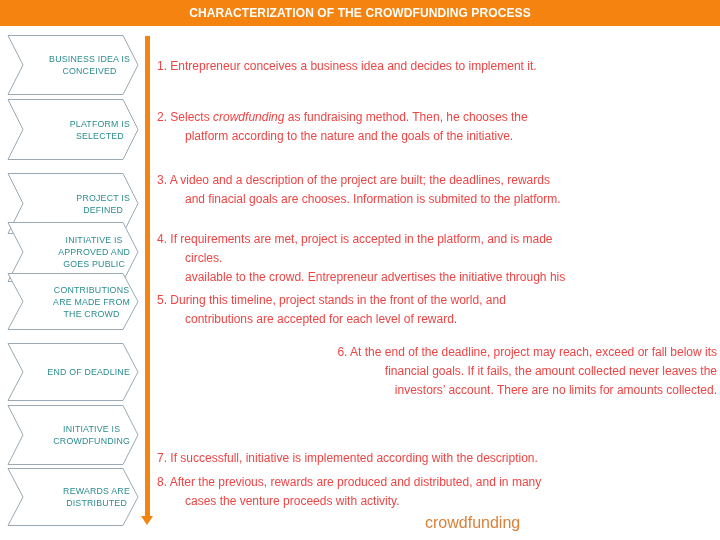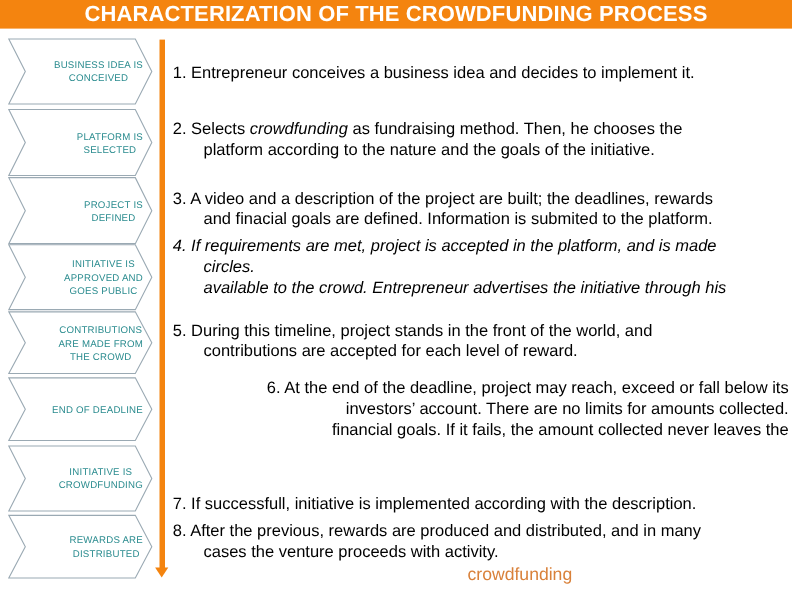--- a/index.html
+++ b/index.html
@@ -15,21 +15,21 @@
       font-family: "Liberation Sans", sans-serif;
     }
     .header {
       position: absolute;
       left: 0; top: 0;
       width: 720px;
       height: 26px;
       background: #F4840F;
       color: #ffffff;
       font-weight: bold;
-      font-size: 20px;
+      font-size: 12px;
       text-align: center;
       line-height: 27px;
       letter-spacing: 0.1px;
     }
     .chev {
       position: absolute;
       left: 6px;
       width: 136px;
     }
     .chev svg {
@@ -68,22 +68,22 @@
       top: 516px;
       width: 0; height: 0;
       border-left: 6.5px solid transparent;
       border-right: 6.5px solid transparent;
       border-top: 9px solid #F4840F;
     }
     .step {
       position: absolute;
       left: 157px;
       width: 560px;
-      color: #000000;
-      font-size: 15px;
+      color: #ef4444;
+      font-size: 12px;
       line-height: 19px;
     }
     .step .indent {
       display: block;
       padding-left: 28px;
     }
     .step em { font-style: italic; }
     .watermark {
       position: absolute;
       left: 425px;
@@ -111,39 +111,39 @@
 
 <div class="chev" style="top:99px;height:61px;">
   <svg viewBox="0 0 136 61" preserveAspectRatio="none">
     <polygon points="2,0.5 117,0.5 132,30.5 117,60.5 2,60.5 17,30.5" fill="#ffffff" stroke="#9AA9B3" stroke-width="1"></polygon>
   </svg>
   <div class="label">
     <div><span>PLATFORM IS</span><br><span>SELECTED</span></div>
   </div>
 </div>
 
-<div class="chev" style="top:161px;height:61px;">
+<div class="chev" style="top:173px;height:61px;">
   <svg viewBox="0 0 136 61" preserveAspectRatio="none">
     <polygon points="2,0.5 117,0.5 132,30.5 117,60.5 2,60.5 17,30.5" fill="#ffffff" stroke="#9AA9B3" stroke-width="1"></polygon>
   </svg>
   <div class="label">
     <div><span>PROJECT IS</span><br><span>DEFINED</span></div>
   </div>
 </div>
 
 <div class="chev" style="top:222px;height:60px;">
   <svg viewBox="0 0 136 60" preserveAspectRatio="none">
     <polygon points="2,0.5 117,0.5 132,30 117,59.5 2,59.5 17,30" fill="#ffffff" stroke="#9AA9B3" stroke-width="1"></polygon>
   </svg>
   <div class="label">
     <div><span>INITIATIVE IS</span><br><span>APPROVED AND</span><br><span>GOES PUBLIC</span></div>
   </div>
 </div>
 
-<div class="chev" style="top:283px;height:57px;">
+<div class="chev" style="top:273px;height:57px;">
   <svg viewBox="0 0 136 57" preserveAspectRatio="none">
     <polygon points="2,0.5 117,0.5 132,28.5 117,56.5 2,56.5 17,28.5" fill="#ffffff" stroke="#9AA9B3" stroke-width="1"></polygon>
   </svg>
   <div class="label">
     <div><span>CONTRIBUTIONS</span><br><span>ARE MADE FROM</span><br><span>THE CROWD</span></div>
   </div>
 </div>
 
 <div class="chev" style="top:343px;height:58px;">
   <svg viewBox="0 0 136 58" preserveAspectRatio="none">
@@ -179,38 +179,38 @@
   <span>1. Entrepreneur conceives a business idea  and decides to implement it.</span>
 </div>
 
 <div class="step" style="top:108px;">
   <span>2. Selects </span><em>crowdfunding</em><span> as fundraising method. Then, he chooses the</span>
   <span class="indent">platform according to the nature and the goals of the initiative.</span>
 </div>
 
 <div class="step" style="top:171px;">
   <span>3. A video and a description of the project are built; the deadlines, rewards</span>
-  <span class="indent">and finacial goals are defined. Information is submited to the platform.</span>
-</div>
-
-<div class="step" style="top:214px;font-style:italic;">
+  <span class="indent">and finacial goals are chooses. Information is submited to the platform.</span>
+</div>
+
+<div class="step" style="top:230px;">
   <span>4. If requirements are met, project is accepted in the platform, and is made</span>
   <span class="indent">circles.</span>
   <span class="indent">available to the crowd. Entrepreneur advertises the initiative through his</span>
 </div>
 
 <div class="step" style="top:291px;">
   <span>5. During this timeline, project stands in the front of the world, and</span>
   <span class="indent">contributions are accepted for each level of reward.</span>
 </div>
 
 <div class="step" style="top:343px;text-align:right;">
   <span>6. At the end of the deadline, project may reach, exceed or fall below its</span>
+  <span class="indent">financial goals. If it fails, the amount collected never leaves the</span>
   <span class="indent">investors’ account. There are no limits for amounts collected.</span>
-  <span class="indent">financial goals. If it fails, the amount collected never leaves the</span>
 </div>
 
 <div class="step" style="top:449px;">
   <span>7. If  successfull, initiative is implemented according with the description.</span>
 </div>
 
 <div class="step" style="top:473px;">
   <span>8. After the previous, rewards are produced and distributed, and in many</span>
   <span class="indent">cases the venture proceeds with activity.</span>
 </div>

